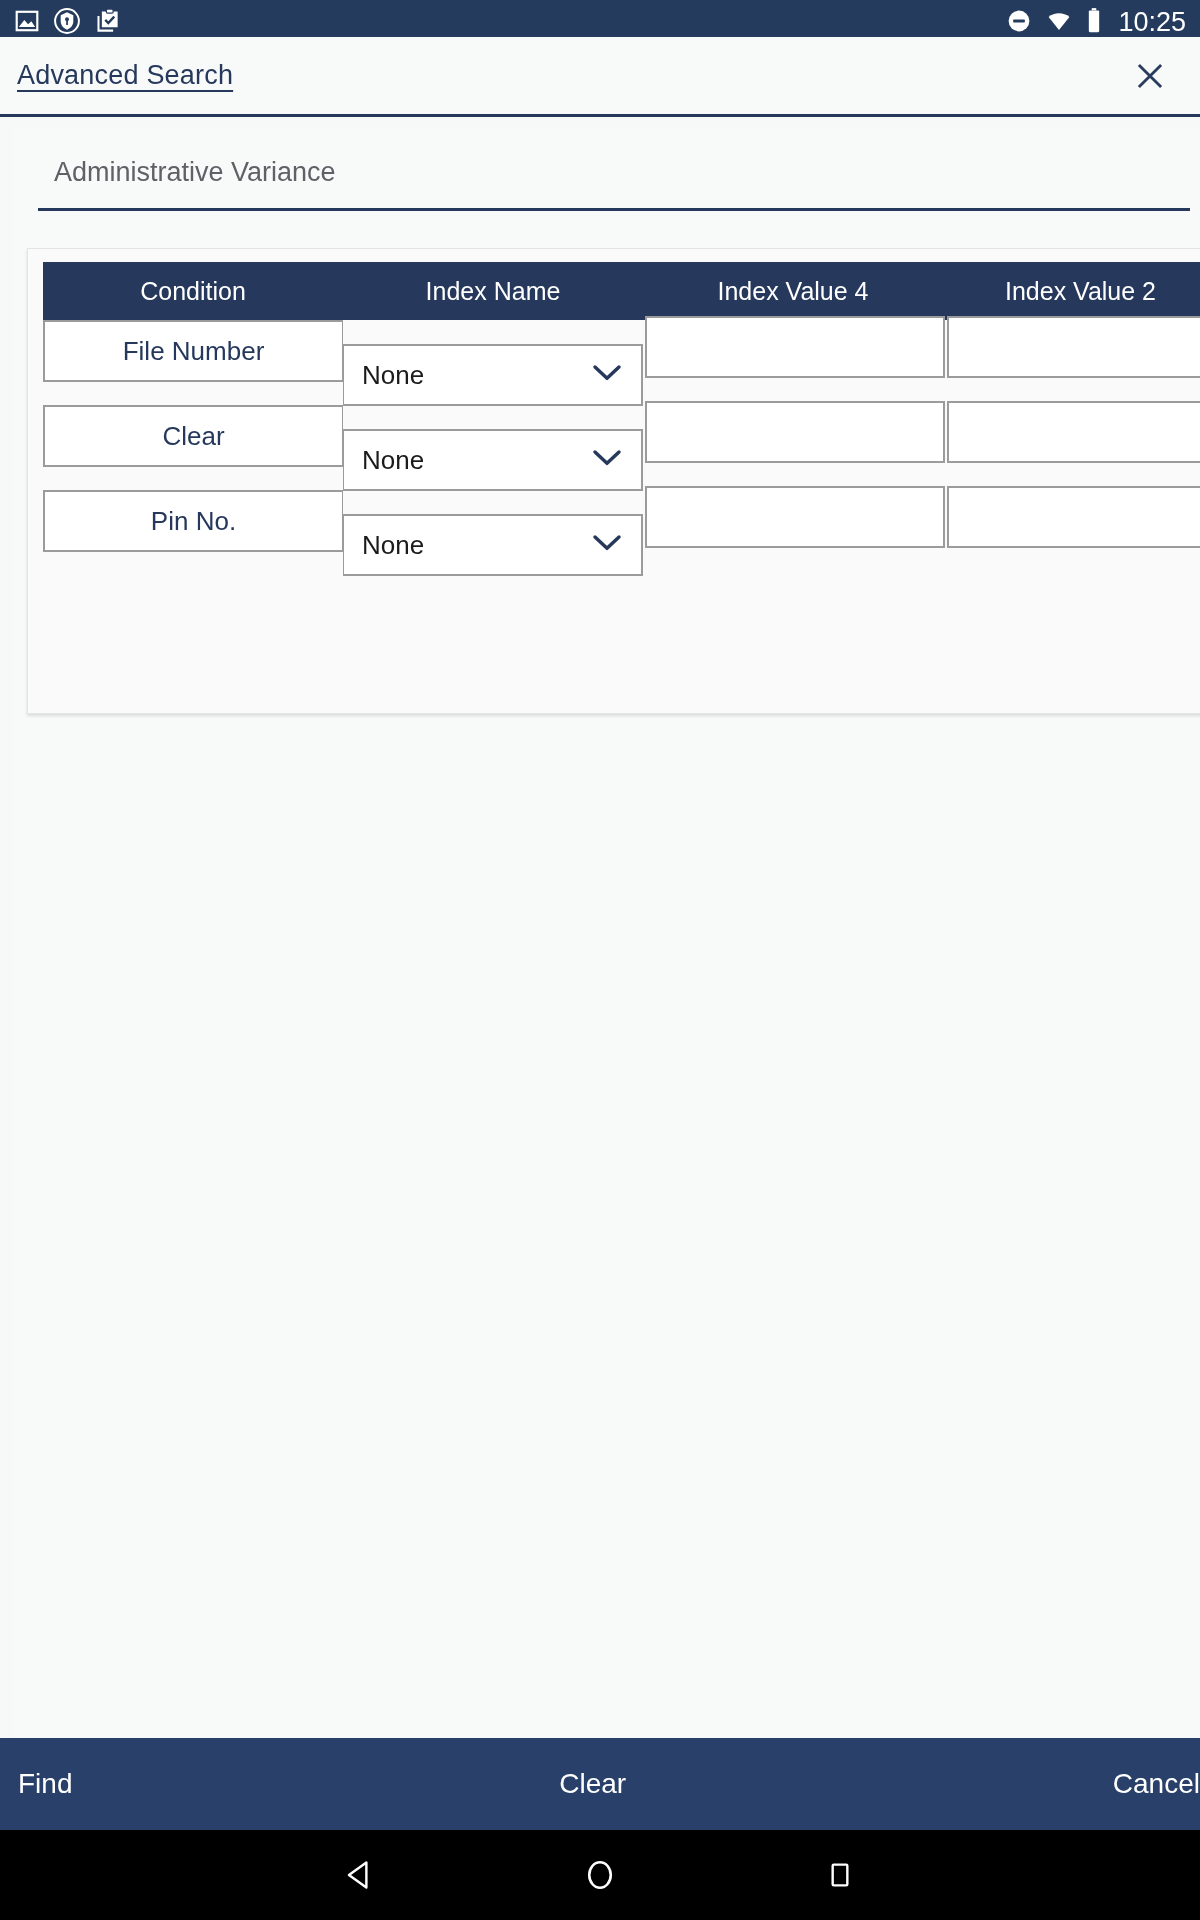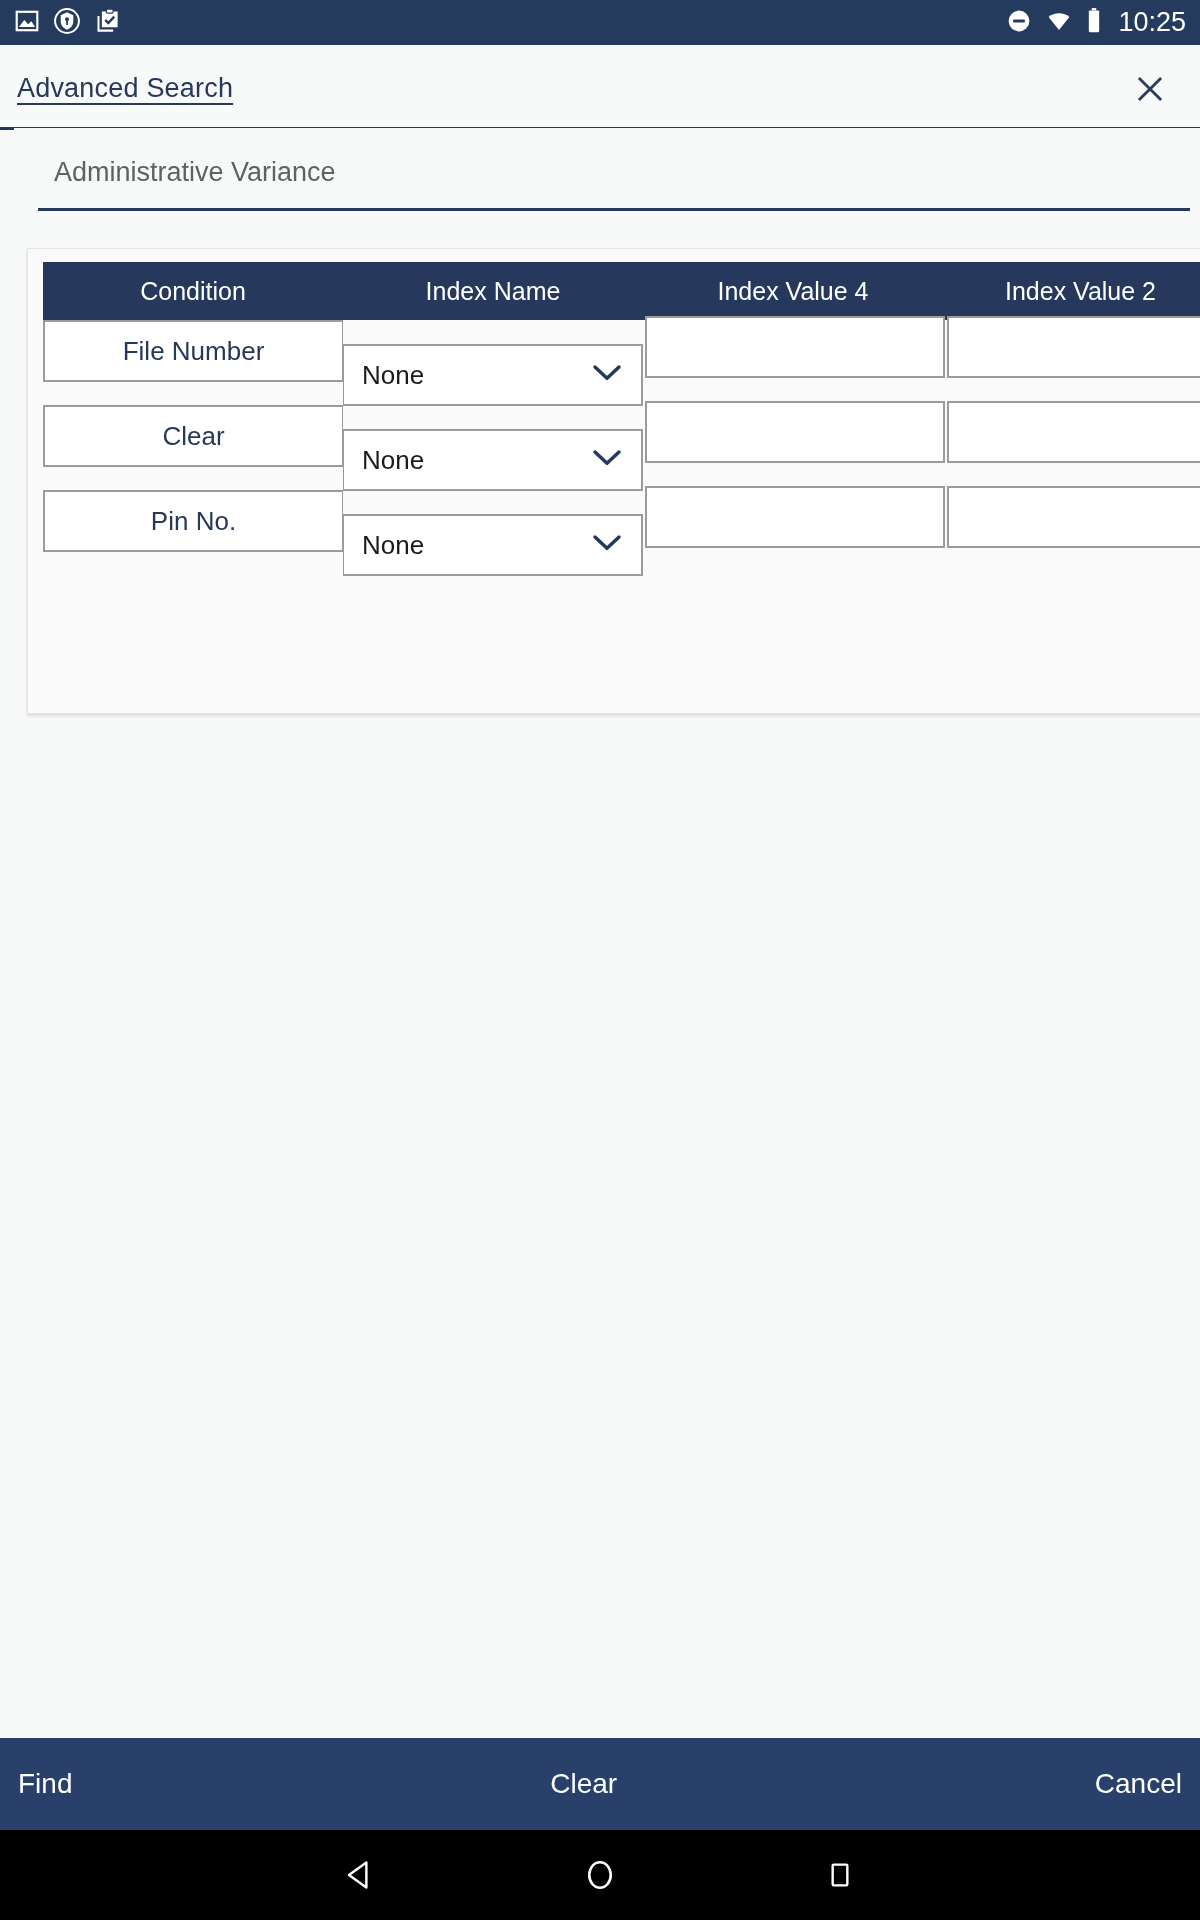--- a/index.html
+++ b/index.html
@@ -22,21 +22,21 @@
   .status-left { display: flex; align-items: center; gap: 13px; }
   .status-right { margin-left: auto; display: flex; align-items: center; gap: 13px; }
   .status-icon { display: block; }
   .clock {
     color: #ffffff; font-size: 27px; font-weight: 400;
     letter-spacing: 0px; margin-left: 3px; line-height: 1;
   }
 
   
   .app-header {
-    position: absolute; top: 50px; left: 0;
+    position: absolute; top: 37px; left: 0;
     width: 1200px; height: 80px;
     background: #f8f9f9;
     display: flex; align-items: center;
     border-bottom: 3px solid #26395c;
     text-align: center;
   }
   .header-title {
     margin-left: 17px;
     color: #26395c;
     font-size: 27px;
@@ -158,21 +158,21 @@
     display: flex; align-items: center;
   }
   .action-btn {
     color: #ffffff;
     font-size: 28px;
     cursor: pointer;
     line-height: 1;
   }
   .act-find   { margin-left: 18px; }
   .act-clear  { margin: 12px auto; }
-  .act-cancel { margin-right: 18px; }
+  .act-cancel { }
 
   
   .nav-bar {
     position: absolute;
     bottom: 0; left: 0;
     width: 1200px; height: 90px;
     background: #000000;
     display: flex; align-items: center; justify-content: center;
     gap: 180px;
   }

